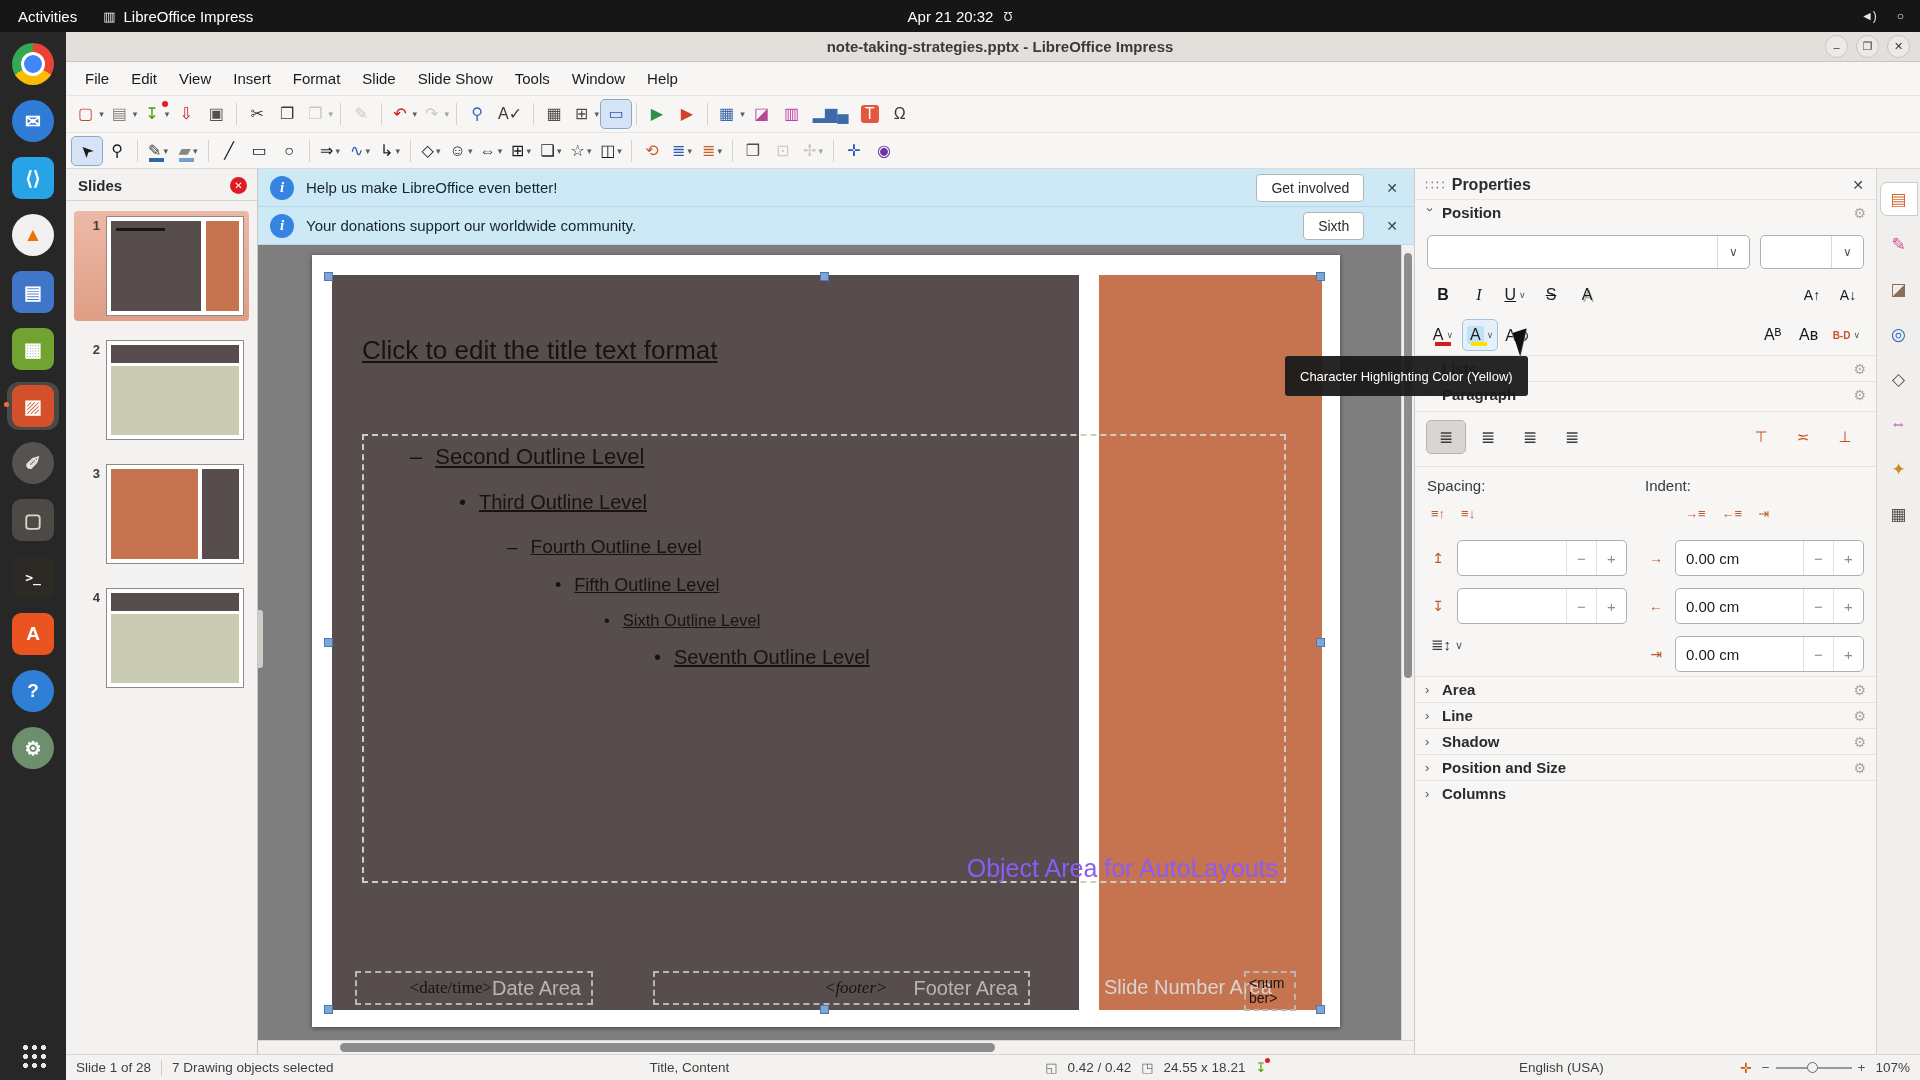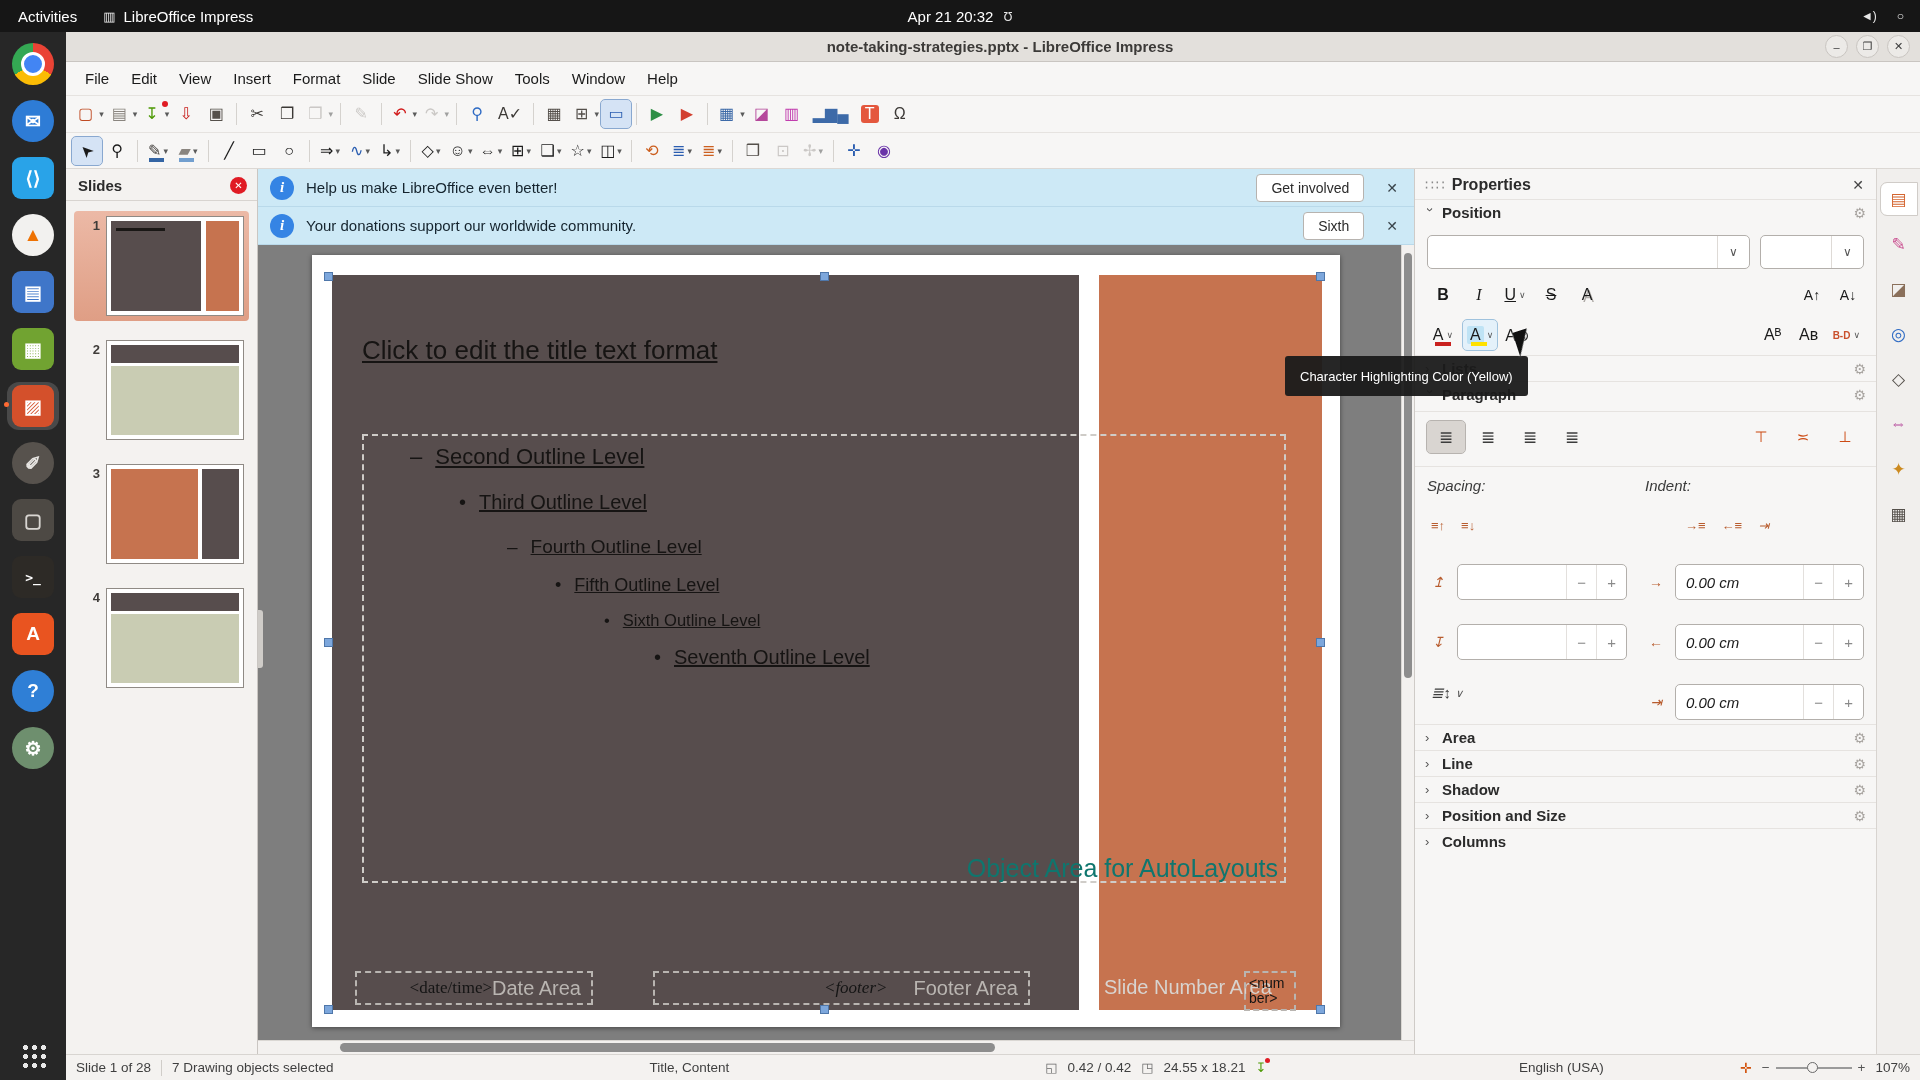--- a/index.html
+++ b/index.html
@@ -105,21 +105,21 @@
   .ol { position:absolute; color:#161413; white-space:nowrap; }
   .ol .blt { display:inline-block; margin-right:13px; text-decoration:none; }
   .ol .txt { text-decoration:underline; }
   .ol:nth-child(1) { left:46px; top:8px;   font-size:22px; }
   .ol:nth-child(2) { left:95px; top:55px;  font-size:20px; }
   .ol:nth-child(3) { left:143px; top:100px; font-size:19px; }
   .ol:nth-child(4) { left:191px; top:139px; font-size:18px; }
   .ol:nth-child(5) { left:240px; top:175px; font-size:16.5px; }
   .ol:nth-child(6) { left:290px; top:210px; font-size:20px; }
   .ol:nth-child(7) { left:338px; top:245px; font-size:16px; }
-  .obj-area { position:absolute; right:6px; bottom:-2px; font-size:25px; color:#0f766e; white-space:nowrap;margin-left:47px; }
+  .obj-area { position:absolute; right:6px; bottom:-2px; font-size:25px; color:#8b5cf6; white-space:nowrap;margin-left:47px; }
   .ph-box { position:absolute; border:2px dashed #b9b5b1; display:flex; align-items:center; }
   .date-box { left:43px; top:716px; width:238px; height:34px; justify-content:flex-end; padding:0 10px; }
   .footer-box { left:341px; top:716px; width:377px; height:34px; justify-content:flex-end; gap:26px; padding:0 10px; }
   .ph-tag { font-family:"Liberation Serif",serif; font-size:17px; color:#141414; }
   .ph-tag.it { font-style:italic; }
   .ph-label { font-size:20px; color:#b9b5b1; }
   .sn-label { position:absolute; left:792px; top:721px; font-size:20px; color:#d8d4d0; white-space:nowrap; }
   .num-box { left:932px; top:716px; width:52px; height:40px; padding:1px 3px; }
   .num-box .ph-tag { font-family:"Liberation Sans",sans-serif; font-size:14px; line-height:1.1; word-break:break-all; }
   .handle { position:absolute; width:9px; height:9px; background:#7da7dc; border:1px solid #4f77aa; }
@@ -153,21 +153,21 @@
   [data-name="underline-button"] .g { text-decoration:underline; }
   [data-name="strikethrough-button"] .g { text-decoration:line-through; }
   [data-name="character-shadow-button"] .g { text-shadow:1.5px 1.5px 0 #b0aca8; }
   [data-name="character-spacing-button"] .g { font-size:10px; color:#c9502c; font-weight:bold; }
   [data-name="increase-font-size-button"] .g, [data-name="decrease-font-size-button"] .g { font-size:14px; }
   .align-row { border-top:1px solid #e6e3e0; padding-top:9px; margin-top:4px; }
   .abtn { width:38px; height:32px; border-radius:4px; display:flex; align-items:center; justify-content:center; font-size:17px; color:#3c3c3c; }
   .abtn.on { background:#d9d5d1; outline:1px solid #b7b3af; }
   .vbtn { color:#cc4b14; font-size:15px; }
   .pi-grid { display:flex; padding:10px 12px 4px; gap:18px; border-top:1px solid #e6e3e0; margin-top:8px; }
-  .pi-col { display:flex; flex-direction:column; gap:24px;font-style:italic; }
+  .pi-col { display:flex; flex-direction:column; gap:12px; }
   .pi-col.sp { width:200px; }
   .pi-col.in { flex:1; }
   .pi-lbl { font-size:15px; color:#3a3a3a; }
   .mini-row { display:flex; gap:16px; padding-left:4px; min-height:22px; }
   .mini-row.in { padding-left:40px; }
   .mbtn { color:#b85c2e; font-size:13px; }
   .frow { display:flex; align-items:center; gap:8px; }
   .fic { width:22px; text-align:center; color:#b85c2e; font-size:14px; }
   .fld { flex:1; height:36px; background:#fff; border:1px solid #b3afab; border-radius:5px; display:flex; align-items:center; }
   .fld .val { flex:1; padding:0 10px; font-size:15px; color:#1a1a1a; }

